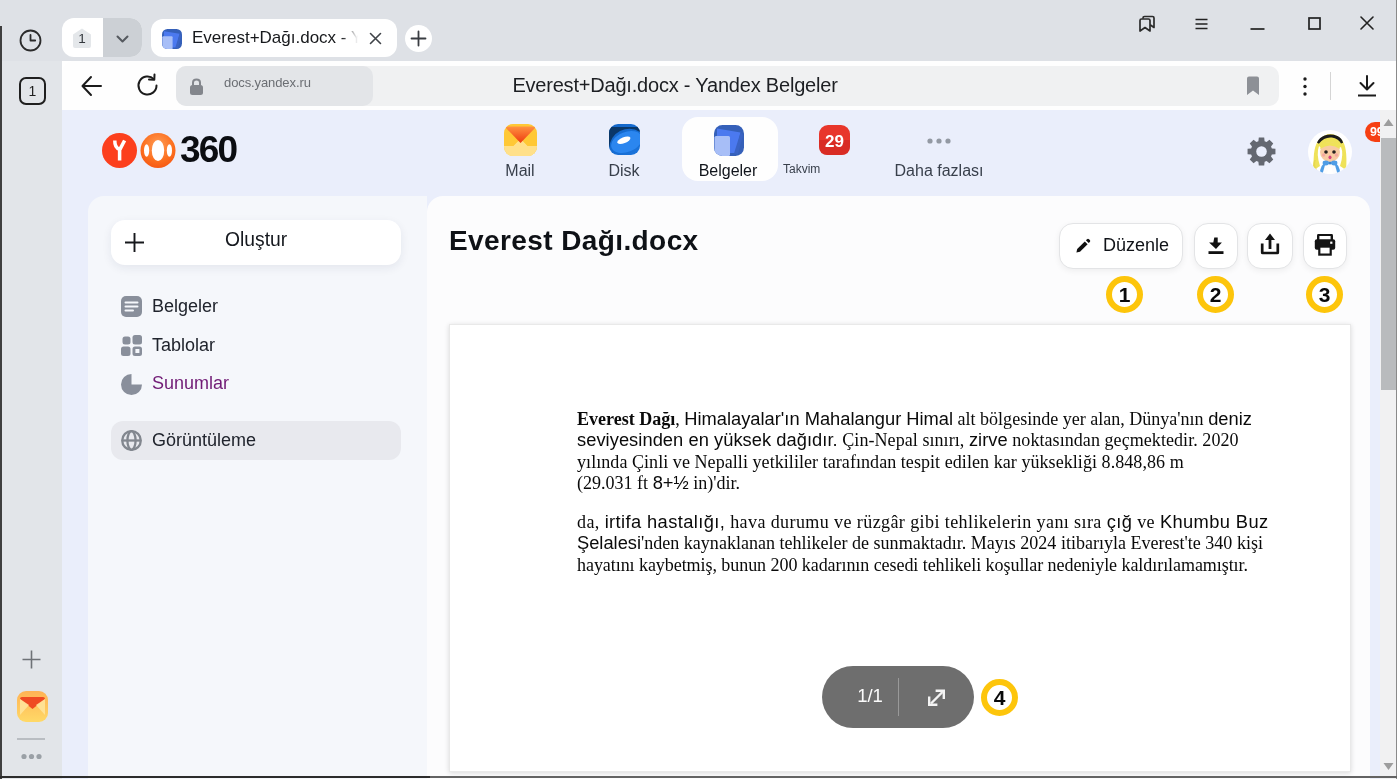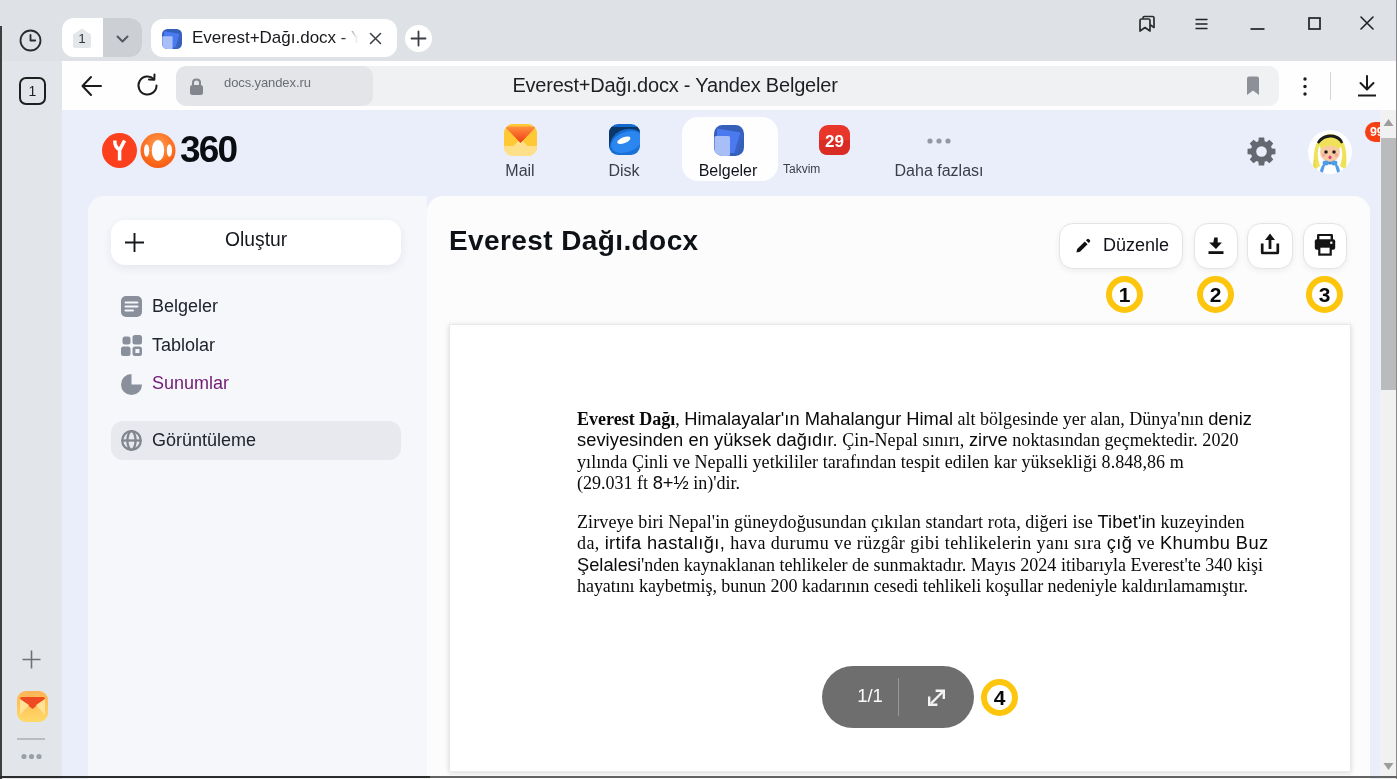--- a/index.html
+++ b/index.html
@@ -339,21 +339,20 @@
 <div class="abs" style="left:449px;top:324px;width:902px;height:448px;background:#fff;border:1px solid #e9e9e9;
      box-shadow:0 1px 5px rgba(0,0,0,0.14);box-sizing:border-box;"></div>
 
 <div class="abs" style="left:577px;top:408px;font-family:'Liberation Sans',sans-serif;font-size:18.3px;color:#0a0a0a;
      line-height:21.27px;white-space:nowrap;" id="doctext">
   <div><span class="sr"><b>Everest Dağı</b>, </span>Himalayalar'ın Mahalangur Himal<span class="sr"> alt bölgesinde yer alan, Dünya'nın </span>deniz</div>
   <div style="letter-spacing:0.05px;">seviyesinden en yüksek dağıdır.<span class="sr"> Çin-Nepal sınırı, </span>zirve<span class="sr"> noktasından geçmektedir. 2020</span></div>
   <div style="letter-spacing:0.05px;"><span class="sr">yılında Çinli ve Nepalli yetkililer tarafından tespit edilen kar yüksekliği 8.848,86 m</span></div>
   <div><span class="sr">(29.031 ft </span>8+½<span class="sr"> in)'dir.</span></div>
   <div style="height:18px;"></div>
-  <div style="letter-spacing:0.09px;"><span class="sr">Zirveye biri Nepal'in güneydoğusundan çıkılan standart rota, diğeri ise </span>Tibet'in<span class="sr"> kuzeyinden</span></div>
   <div style="letter-spacing:0.40px;"><span class="sr">da, </span>irtifa hastalığı,<span class="sr"> hava durumu ve rüzgâr gibi tehlikelerin yanı sıra </span>çığ<span class="sr"> ve </span>Khumbu Buz</div>
   <div>Şelalesi<span class="sr">'nden kaynaklanan tehlikeler de sunmaktadır. Mayıs 2024 itibarıyla Everest'te 340 kişi</span></div>
   <div style="letter-spacing:-0.07px;"><span class="sr">hayatını kaybetmiş, bunun 200 kadarının cesedi tehlikeli koşullar nedeniyle kaldırılamamıştır.</span></div>
 </div>
 <style>.sr{font-family:"Liberation Serif",serif;font-size:18.05px;line-height:0;}</style>
 
 <div class="abs" style="left:822px;top:666px;width:152px;height:62px;background:#6e6e6e;border-radius:31px;"></div>
 <div class="abs" style="left:898px;top:678px;width:1px;height:38px;background:#999;"></div>
 <div class="abs" style="left:840px;top:685px;width:60px;text-align:center;font-size:18.5px;color:#fbfbfb;">1/1</div>
 <svg class="abs" style="left:925px;top:686px;" width="23" height="23" viewBox="0 0 23 23">

